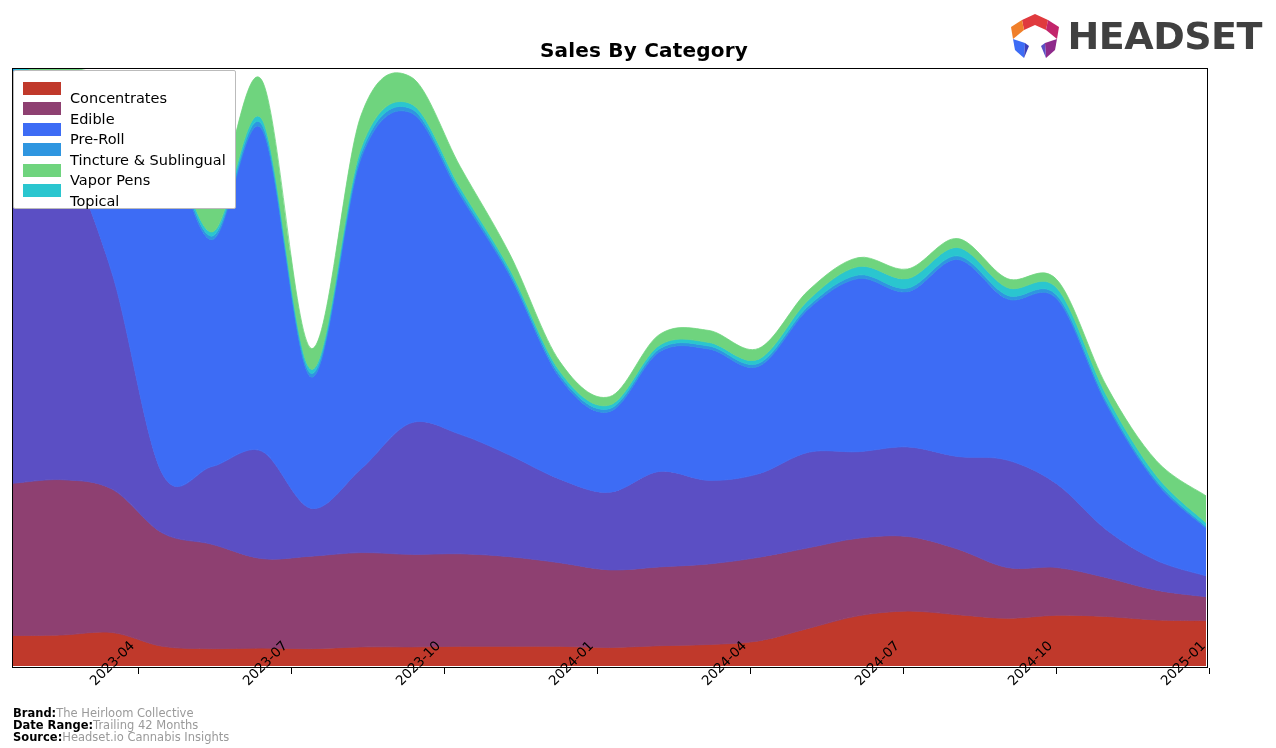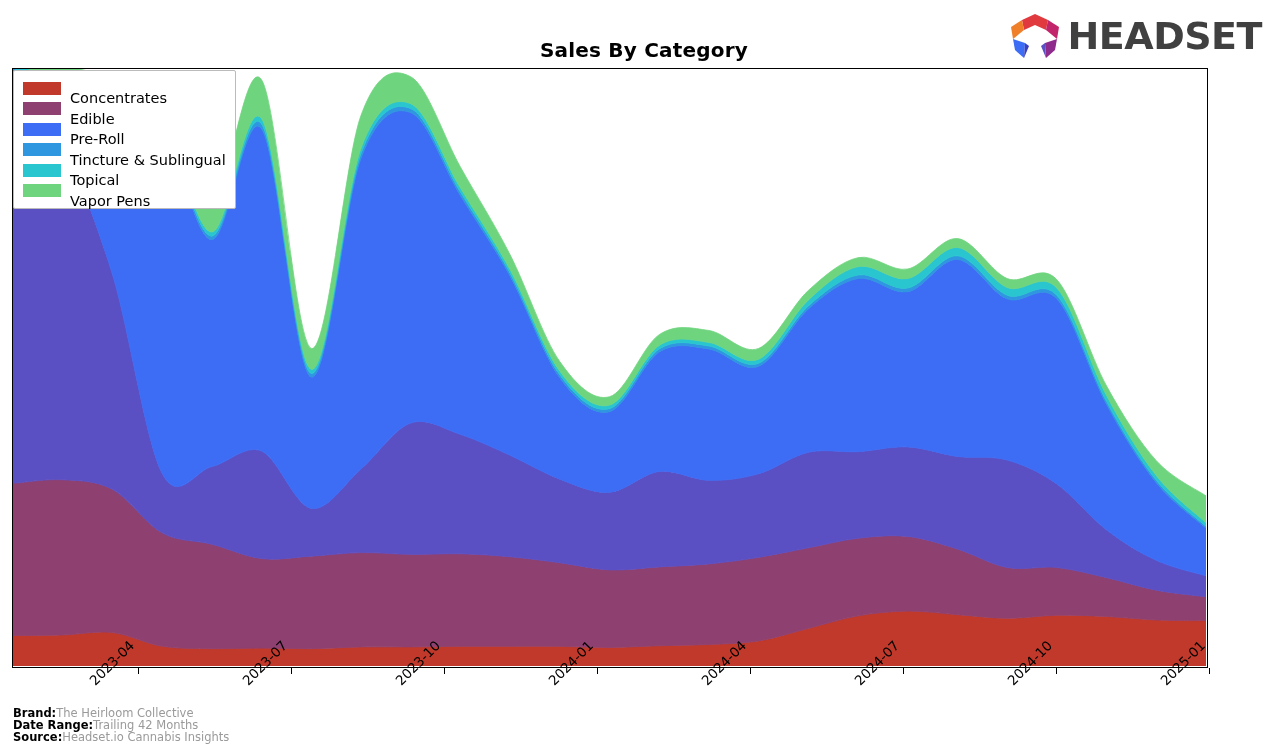--- a/index.html
+++ b/index.html
@@ -178,26 +178,26 @@
     </div>
     <div class="legend-row">
       <span class="legend-swatch" style="background: rgb(61, 108, 245);"></span>
       <span class="legend-label">Pre-Roll</span>
     </div>
     <div class="legend-row">
       <span class="legend-swatch" style="background: rgb(47, 150, 224);"></span>
       <span class="legend-label">Tincture &amp; Sublingual</span>
     </div>
     <div class="legend-row">
+      <span class="legend-swatch" style="background: rgb(111, 212, 126);"></span>
+      <span class="legend-label">Vapor Pens</span>
+    </div>
+    <div class="legend-row">
       <span class="legend-swatch" style="background: rgb(42, 198, 207);"></span>
       <span class="legend-label">Topical</span>
-    </div>
-    <div class="legend-row">
-      <span class="legend-swatch" style="background: rgb(111, 212, 126);"></span>
-      <span class="legend-label">Vapor Pens</span>
     </div>
   </div>
 
 <div id="x-axis">
     <div class="tick-mark" style="left: 126px;"></div>
     <div class="tick-label" style="left: 74px;">2023-04</div>
     <div class="tick-mark" style="left: 279px;"></div>
     <div class="tick-label" style="left: 227px;">2023-07</div>
     <div class="tick-mark" style="left: 432px;"></div>
     <div class="tick-label" style="left: 380px;">2023-10</div>

